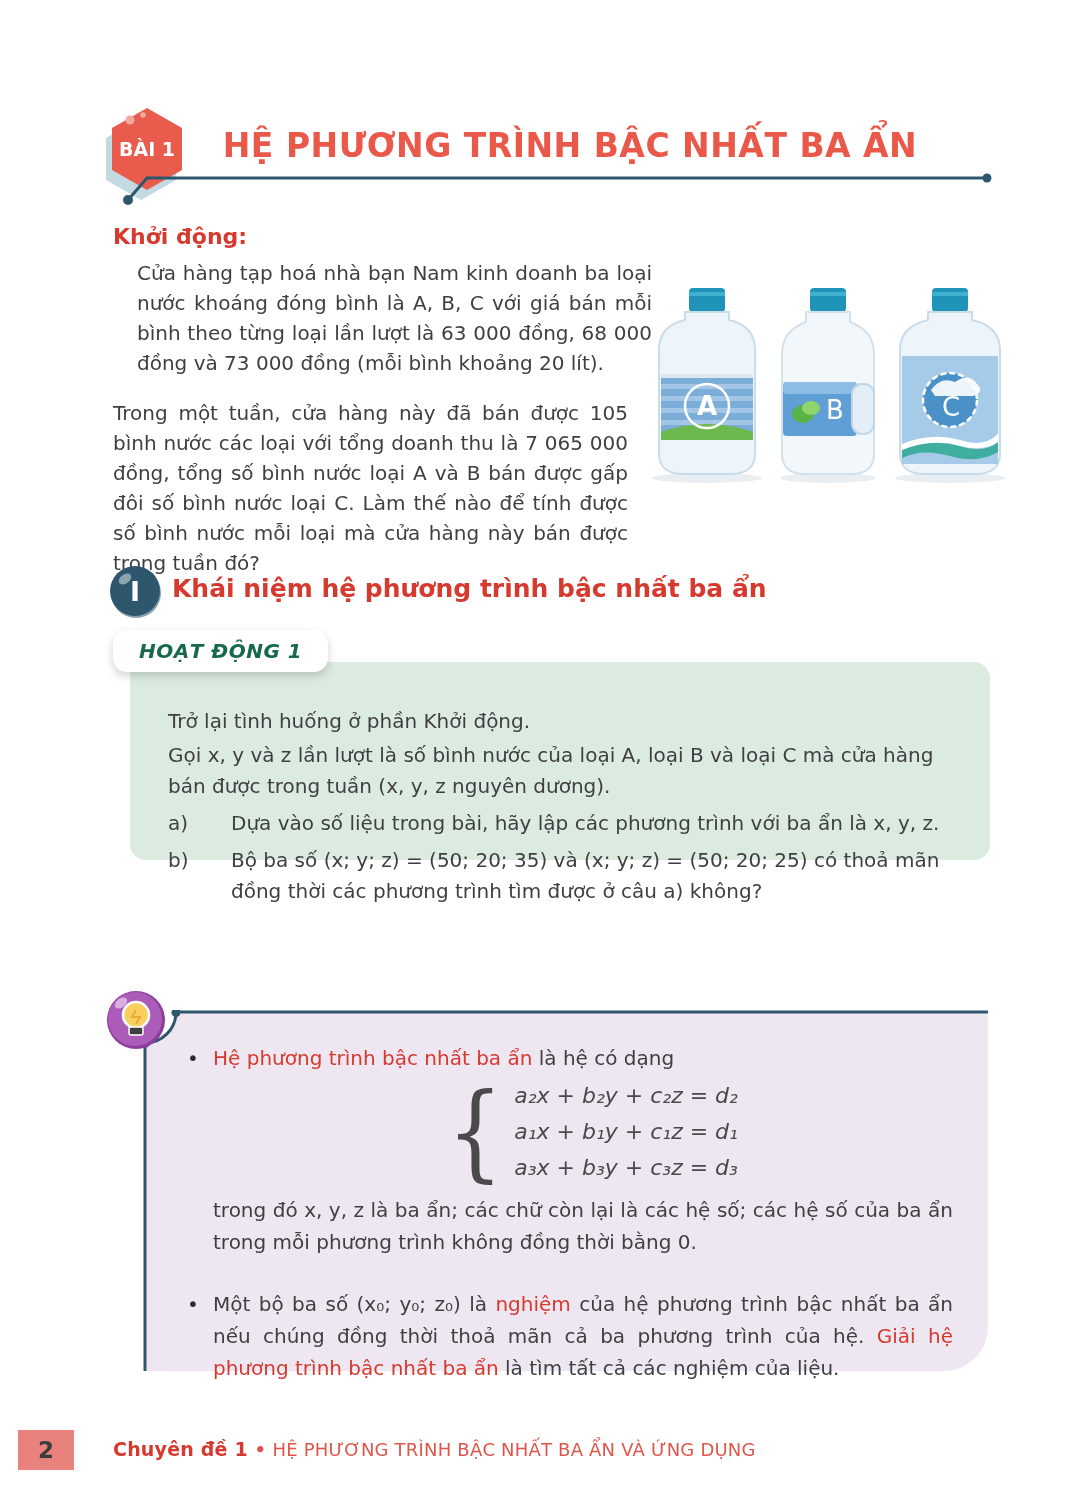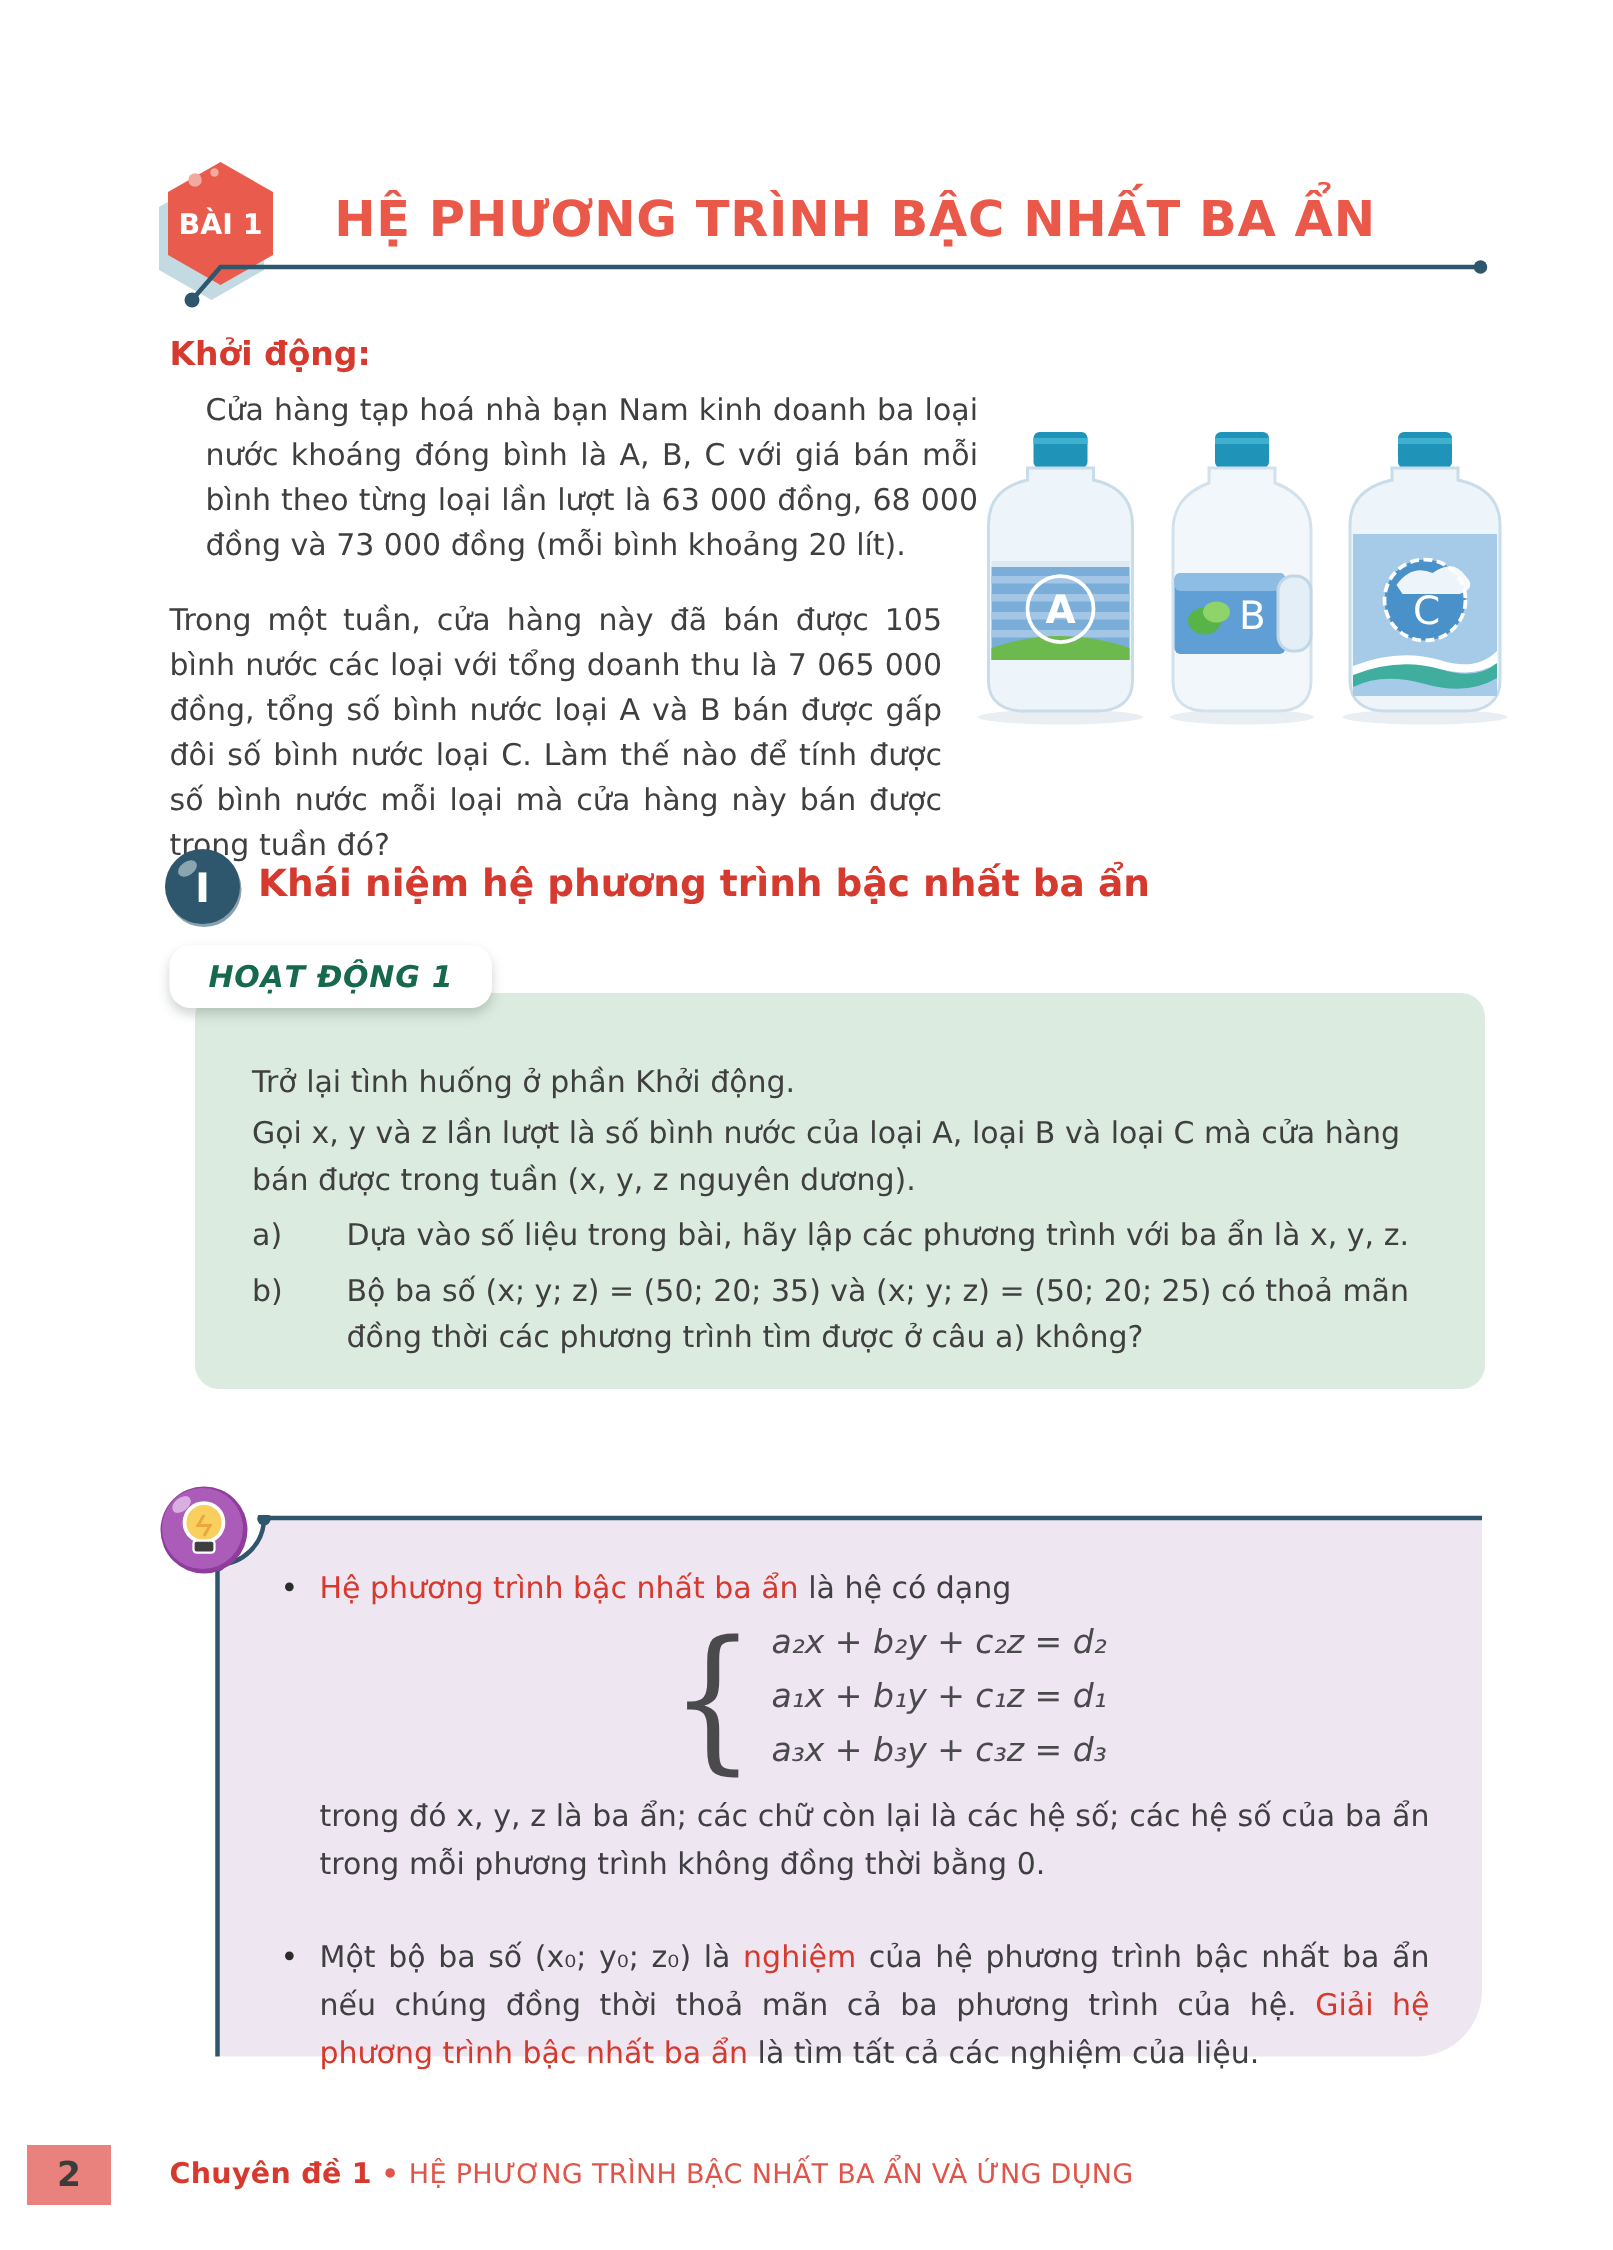--- a/index.html
+++ b/index.html
@@ -17,21 +17,21 @@
   .p1{left:113px;top:258px;width:515px;margin-left:24px;}
   .p2{left:113px;top:398px;width:515px;line-height:30px;}
 
   
   .sec-title{left:172px;top:574px;font-size:25px;font-weight:bold;color:#d6392e;text-align:right;}
 
   
   .tab{left:113px;top:630px;background:#ffffff;border-radius:14px;padding:9px 26px;
        box-shadow:0 4px 8px rgba(60,80,70,.25);z-index:3;
        font-size:20px;font-weight:bold;color:#17694e;letter-spacing:.5px;font-style:italic;}
-  .greenbox{left:130px;top:662px;width:860px;height:264px;background:#dcebdf;
+  .greenbox{left:130px;top:662px;width:860px;height:198px;background:#dcebdf;
        border-radius:16px;z-index:1;box-sizing:border-box;padding:30px 34px 16px 38px;}
   .greenbox .gline{font-size:20px;line-height:31px;margin:0 0 3px 0;}
   .glist{display:flex;margin-top:6px;}
   .glist .li-label{width:37px;flex:none;font-size:20px;line-height:31px;}
   .glist .li-text{font-size:20px;line-height:31px;margin-left:26px;}
 
   .bridge{left:113px;top:916px;width:878px;line-height:33px;}
 
   
   .defbox-content{left:143px;top:1012px;width:848px;box-sizing:border-box;

